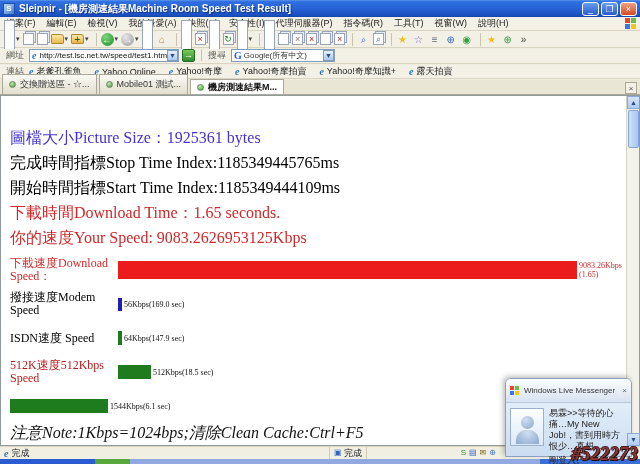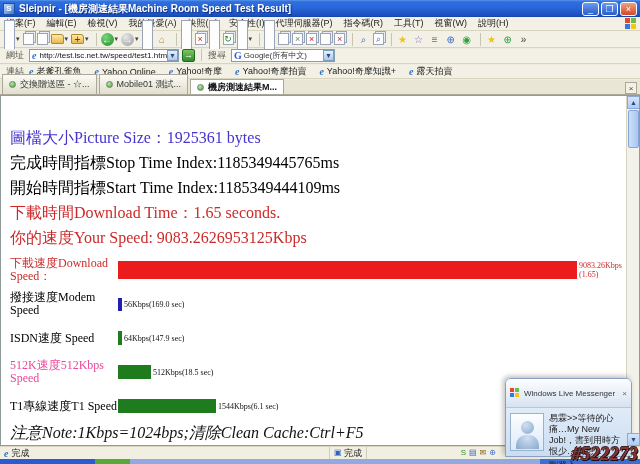--- a/index.html
+++ b/index.html
@@ -101,21 +101,21 @@
   .scrollbar { position:absolute; right:0; top:0; width:13px; height:100%; background:#F2F1EA;
     border-left:1px solid #D8D4C0; }
   .sb-btn { position:absolute; left:0; width:13px; height:13px; background:linear-gradient(180deg,#D6E5FA,#AECBF2);
     border:1px solid #8AA8D8; color:#2A4A80; font-size:7px; text-align:center; line-height:12px; }
   .sb-thumb { position:absolute; left:1px; top:14px; width:11px; height:38px;
     background:linear-gradient(90deg,#CDE0FA,#A8C6F0); border:1px solid #86A6DA; border-radius:2px; }
 
   
   .popup { position:absolute; left:505px; top:378px; width:127px; height:79px; background:linear-gradient(180deg,#EDF4FC,#CBDDF2);
     border:1px solid #8AA0BE; border-radius:6px 6px 0 0; box-shadow:-2px -2px 5px rgba(0,0,0,.25); z-index:5; }
-  .popup-head { height:29px; background:linear-gradient(180deg,#FCFDFF,#D7E2F0); border-bottom:1px solid #B8C6DA;
+  .popup-head { height:24px; background:linear-gradient(180deg,#FCFDFF,#D7E2F0); border-bottom:1px solid #B8C6DA;
     border-radius:5px 5px 0 0; display:flex; align-items:center; padding:8px 4px; }
   .msn-flag { width:10px; height:10px; display:grid; grid-template-columns:4px 4px; grid-template-rows:4px 4px;
     gap:1px; margin-right:4px; }
   .msn-flag i:nth-child(1){background:#E8452C;} .msn-flag i:nth-child(2){background:#6DBE45;}
   .msn-flag i:nth-child(3){background:#3B77DB;} .msn-flag i:nth-child(4){background:#F5C518;}
   .popup-title { font-size:8px; color:#333; flex:1; white-space:nowrap; }
   .popup-x { font-size:8px; color:#667; }
   .popup-body { display:flex; padding:5px 4px; }
   .avatar { width:34px; height:38px; background:linear-gradient(180deg,#FDFEFF,#DCE9F8); border:1px solid #9AB2CE;
     flex:none; margin-right:5px; position:relative; }
@@ -374,28 +374,27 @@
           </div>
         </div>
         <div class="bar-row">
           <div class="blabel" style="color: rgb(0, 0, 0);">ISDN速度 Speed</div>
           <div class="bar-rect" style="width: 4px; height: 14px; background: rgb(30, 124, 30);"></div>
           <div class="bval" style="color: rgb(17, 17, 17);">
             <div>64Kbps(147.9 sec)</div>
           </div>
         </div>
         <div class="bar-row">
-          <div class="blabel" style="color: #ec4899;">512K速度512Kbps Speed</div>
+          <div class="blabel" style="color: #b91c1c;">512K速度512Kbps Speed</div>
           <div class="bar-rect" style="width: 33px; height: 14px; background: rgb(30, 124, 30);"></div>
           <div class="bval" style="color: rgb(17, 17, 17);">
             <div>512Kbps(18.5 sec)</div>
           </div>
         </div>
         <div class="bar-row">
-          <div class="blabel" style="color: rgb(0, 0, 0);">T1專線速度T1 Speed</div>
           <div class="bar-rect" style="width: 98px; height: 14px; background: rgb(30, 124, 30);"></div>
           <div class="bval" style="color: rgb(17, 17, 17);">
             <div>1544Kbps(6.1 sec)</div>
           </div>
         </div>
         <p class="note">注意Note:1Kbps=1024bps;清除Clean Cache:Ctrl+F5</p>
       </div>
     <div class="scrollbar">
       <div class="sb-btn" style="top:0">▲</div>
       <div class="sb-thumb"></div>

